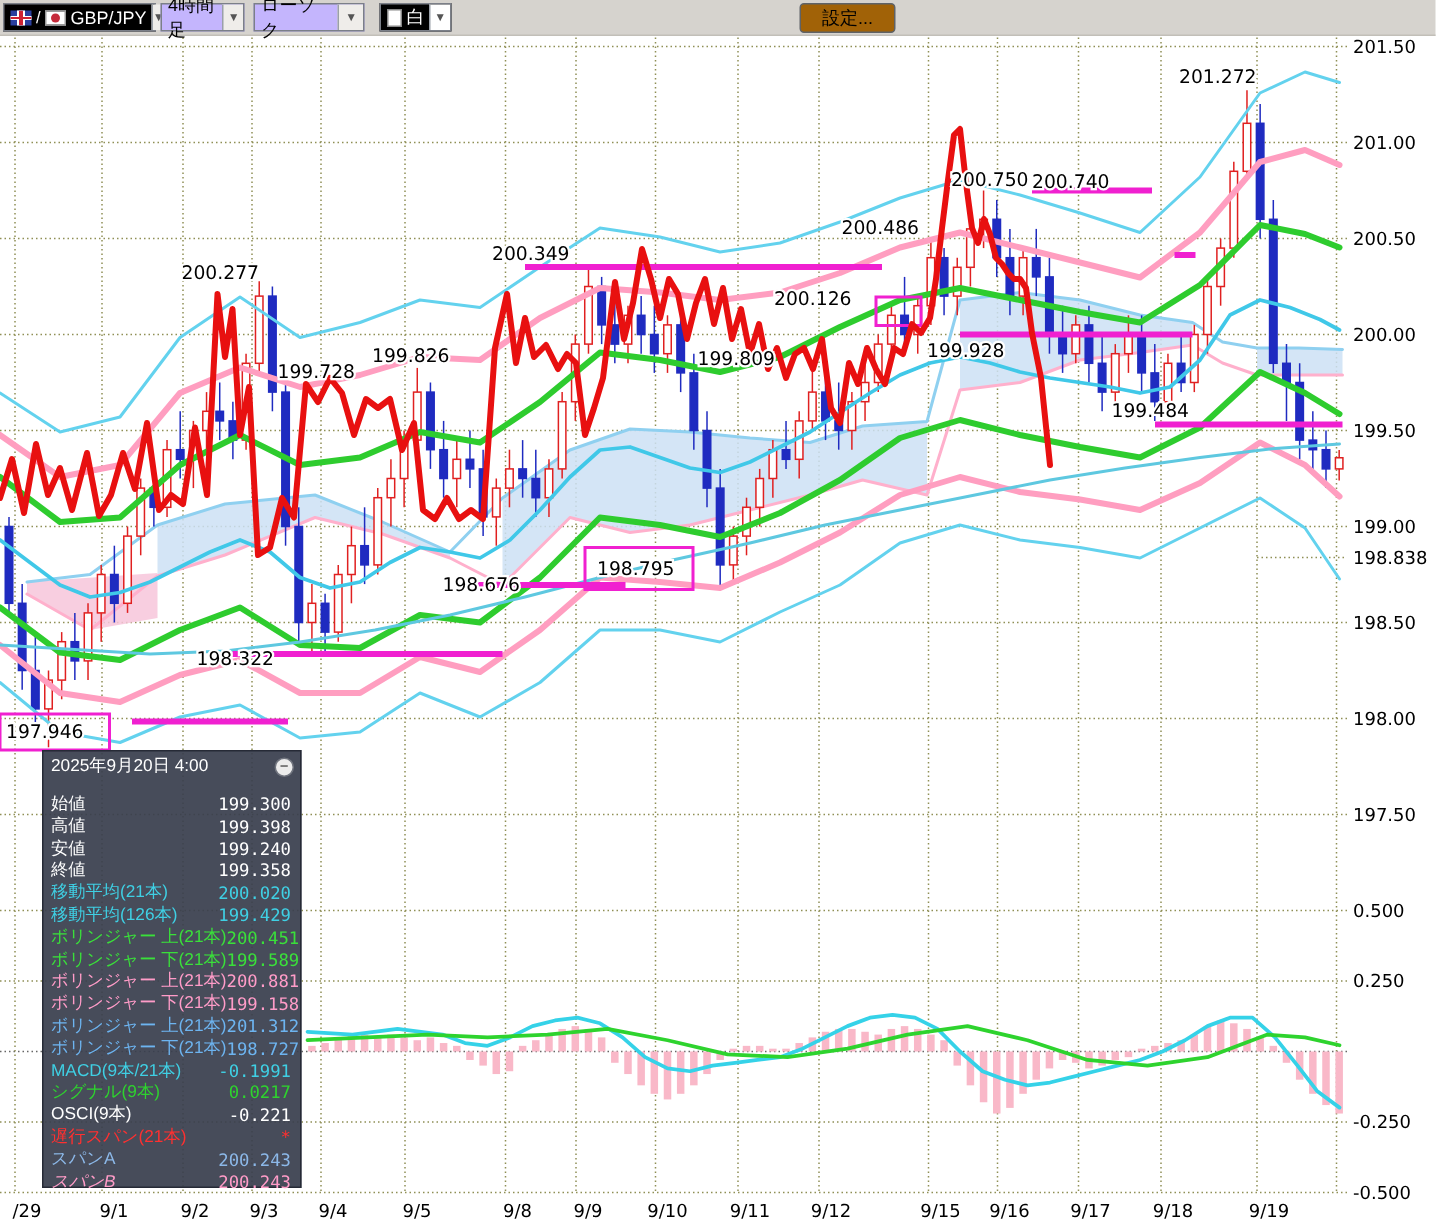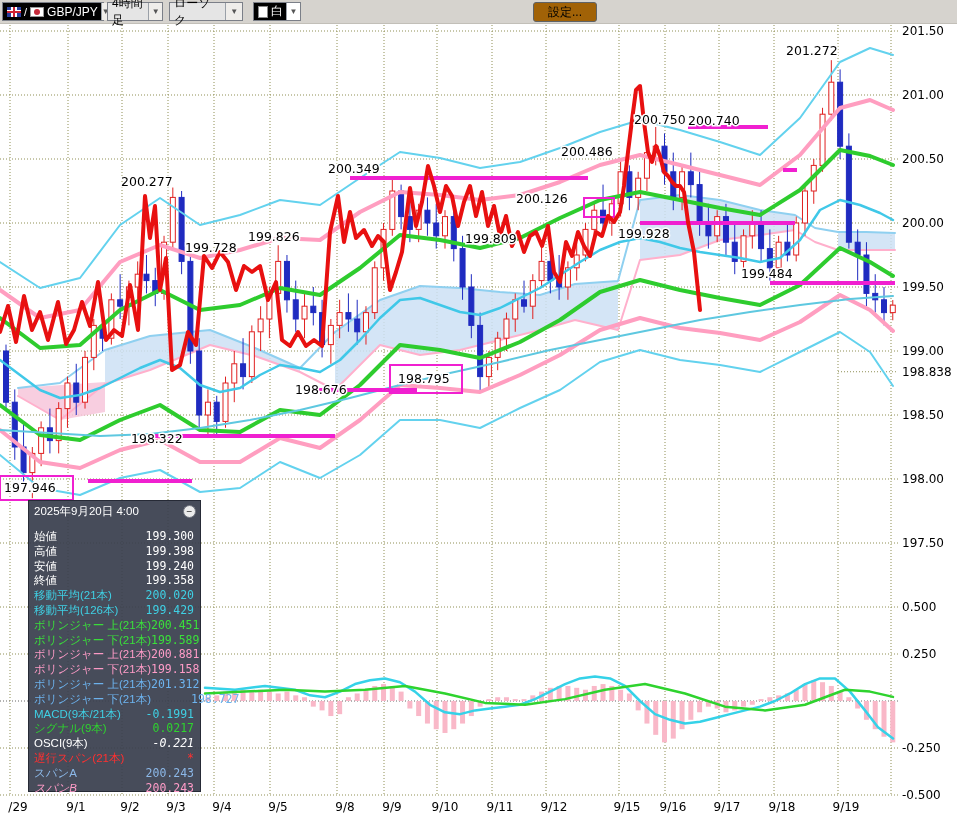--- a/index.html
+++ b/index.html
@@ -1,19 +1,19 @@
 <!DOCTYPE html>
 <html><head>
 <meta charset="utf-8">
 <style>
   html,body{margin:0;padding:0}
   body{width:957px;height:816px;position:relative;background:#ffffff;overflow:hidden;
        font-family:"Liberation Sans","DejaVu Sans",sans-serif;-webkit-font-smoothing:none}
   .toolbar{position:absolute;left:0;top:0;width:957px;height:23px;background:#d6d3ce;z-index:5;border-bottom:1px solid #c2bfb8}
-  .combo{position:absolute;top:2px;height:19px;box-sizing:border-box;background:#e5e5e5;border:1px solid #7b7f88;
+  .combo{position:absolute;top:2px;height:19px;box-sizing:border-box;background:#c4b5fd;border:1px solid #7b7f88;
          display:flex;align-items:center;font-size:12px;padding-left:4px;gap:3px;color:#000}
   .combo.dark{background:#000;color:#fff}
   .arrbox{margin-left:auto;width:16px;align-self:stretch;background:#efedea;border-left:1px solid #9aa0a8;
           display:flex;align-items:center;justify-content:center;font-size:8px;color:#555}
   .field{position:absolute;top:2px;height:19px;box-sizing:border-box;background:#fff;border:1px solid #7b7f88;
          font-size:12px;display:flex;align-items:center;padding-left:5px;color:#000}
   .btn{position:absolute;box-sizing:border-box;top:2px;height:20px;background:#a16207;border:1px solid #5f6266;
        border-radius:3px;font-size:12px;display:flex;align-items:center;justify-content:center;color:#000}
   .flag{display:inline-block;width:14px;height:10px;position:relative;overflow:hidden;flex:none}
   .flag.uk{background:
@@ -523,33 +523,33 @@
       <div class="trow">
         <span style="color: rgb(255, 156, 200);">ボリンジャー 下(21本)</span>
         <span class="tval" style="color: rgb(255, 156, 200);">199.158</span>
       </div>
       <div class="trow">
         <span style="color: rgb(109, 180, 240);">ボリンジャー 上(21本)</span>
         <span class="tval" style="color: rgb(109, 180, 240);">201.312</span>
       </div>
       <div class="trow">
         <span style="color: rgb(109, 180, 240);">ボリンジャー 下(21本)</span>
-        <span class="tval" style="color: rgb(109, 180, 240); padding-left: 40px;">198.727</span>
+        <span class="tval" style="color: rgb(109, 180, 240);">198.727</span>
       </div>
       <div class="trow">
         <span style="color: rgb(63, 208, 228);">MACD(9本/21本)</span>
         <span class="tval" style="color: rgb(63, 208, 228);">-0.1991</span>
       </div>
       <div class="trow">
         <span style="color: rgb(46, 211, 46);">シグナル(9本)</span>
         <span class="tval" style="color: rgb(46, 211, 46);">0.0217</span>
       </div>
       <div class="trow">
         <span style="color: rgb(255, 255, 255); text-align: center;">OSCI(9本)</span>
-        <span class="tval" style="color: rgb(255, 255, 255); font-style: italic;">-0.221</span>
+        <span class="tval" style="color: rgb(255, 255, 255);">-0.221</span>
       </div>
       <div class="trow">
         <span style="color: rgb(255, 48, 48);">遅行スパン(21本)</span>
         <span class="tval" style="color: rgb(255, 48, 48);">*</span>
       </div>
       <div class="trow">
         <span style="color: rgb(140, 184, 232);">スパンA</span>
         <span class="tval" style="color: rgb(140, 184, 232);">200.243</span>
       </div>
       <div class="trow">

